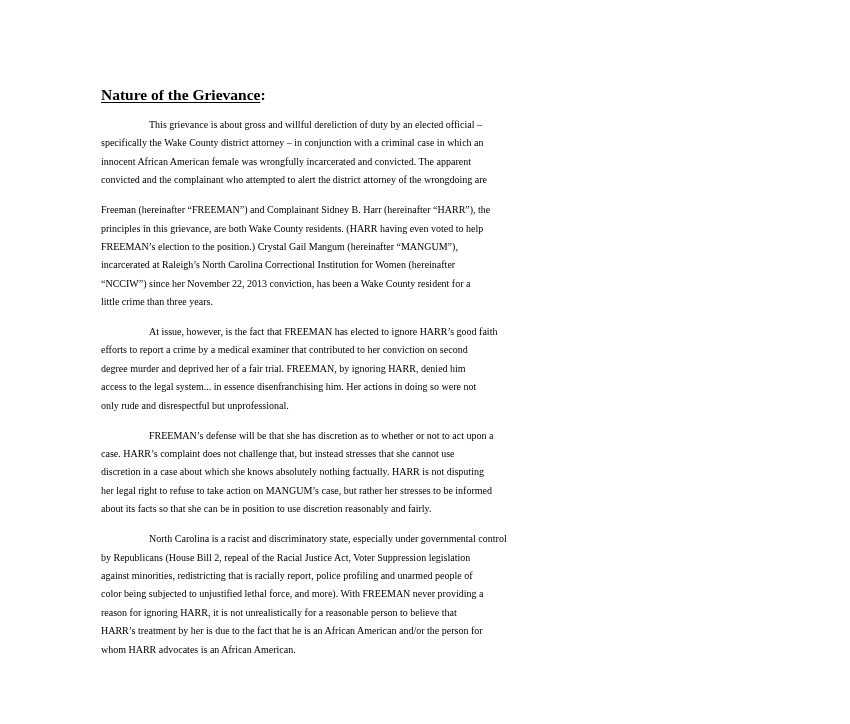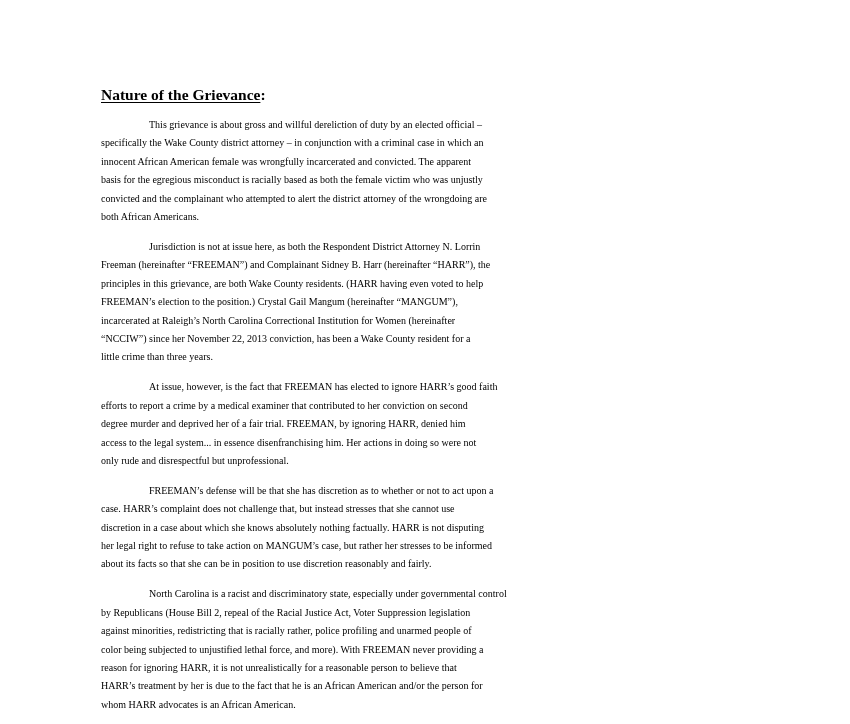--- a/index.html
+++ b/index.html
@@ -59,27 +59,24 @@
 
 <div class="page">
   <div class="content">
 
     <div class="heading"><span class="u">Nature of the Grievance</span><span>:</span></div>
 
     <div class="para">
       <span class="line first">This grievance is about gross and willful dereliction of duty by an elected official –</span>
       <span class="line">specifically the Wake County district attorney – in conjunction with a criminal case in which an</span>
       <span class="line">innocent African American female was wrongfully incarcerated and convicted.  The apparent</span>
-      <span class="line">basis for the egregious misconduct is racially based as both the female victim who was unjustly</span>
       <span class="line">convicted and the complainant who attempted to alert the district attorney of the wrongdoing are</span>
-      <span class="line">both African Americans.</span>
     </div>
 
     <div class="para">
-      <span class="line first">Jurisdiction is not at issue here, as both the Respondent District Attorney N. Lorrin</span>
       <span class="line">Freeman (hereinafter “FREEMAN”) and Complainant Sidney B. Harr (hereinafter “HARR”), the</span>
       <span class="line">principles in this grievance, are both Wake County residents.  (HARR having even voted to help</span>
       <span class="line">FREEMAN’s election to the position.)  Crystal Gail Mangum (hereinafter “MANGUM”),</span>
       <span class="line">incarcerated at Raleigh’s North Carolina Correctional Institution for Women (hereinafter</span>
       <span class="line">“NCCIW”) since her November 22, 2013 conviction, has been a Wake County resident for a</span>
       <span class="line">little crime than three years.</span>
     </div>
 
     <div class="para">
       <span class="line first">At issue, however, is the fact that FREEMAN has elected to ignore HARR’s good faith</span>
@@ -93,21 +90,21 @@
       <span class="line first">FREEMAN’s defense will be that she has discretion as to whether or not to act upon a</span>
       <span class="line">case.  HARR’s complaint does not challenge that, but instead stresses that she cannot use</span>
       <span class="line">discretion in a case about which she knows absolutely nothing factually.  HARR is not disputing</span>
       <span class="line">her legal right to refuse to take action on MANGUM’s case, but rather her stresses to be informed</span>
       <span class="line">about its facts so that she can be in position to use discretion reasonably and fairly.</span>
     </div>
 
     <div class="para">
       <span class="line first">North Carolina is a racist and discriminatory state, especially under governmental control</span>
       <span class="line">by Republicans (House Bill 2, repeal of the Racial Justice Act, Voter Suppression legislation</span>
-      <span class="line">against minorities, redistricting that is racially rather, police profiling and unarmed people of</span>
+      <span class="line">against minorities, redistricting that is racially report, police profiling and unarmed people of</span>
       <span class="line">color being subjected to unjustified lethal force, and more).  With FREEMAN never providing a</span>
       <span class="line">reason for ignoring HARR, it is not unrealistically for a reasonable person to believe that</span>
       <span class="line">HARR’s treatment by her is due to the fact that he is an African American and/or the person for</span>
       <span class="line">whom HARR advocates is an African American.</span>
     </div>
 
   </div>
 </div>
 
 </body></html>

